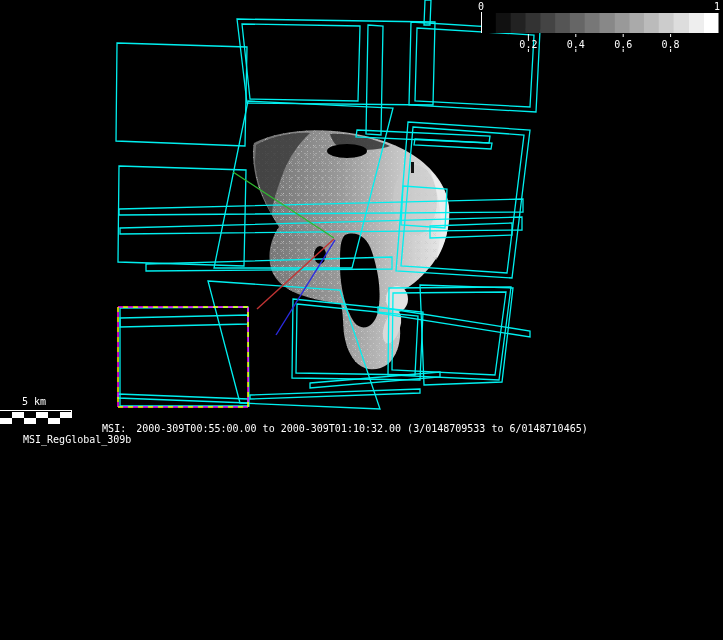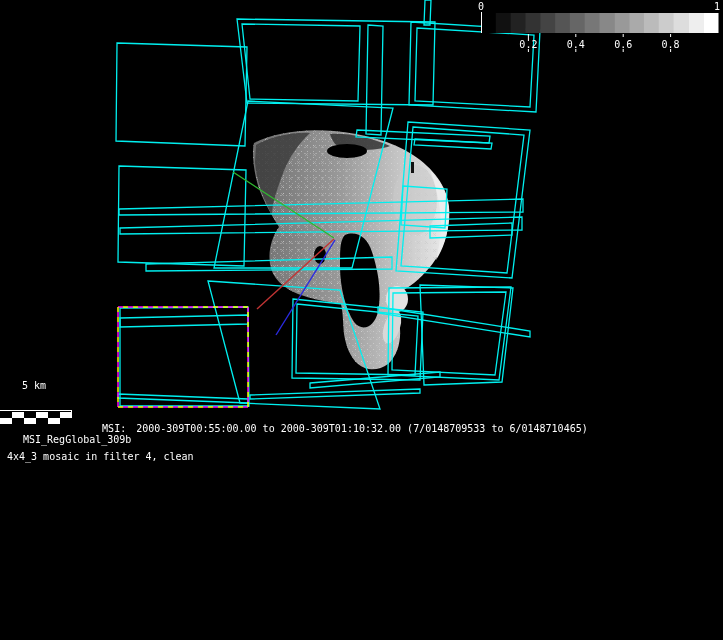--- a/index.html
+++ b/index.html
@@ -136,35 +136,34 @@
         <line x1="575.8" y1="49" x2="575.8" y2="52" stroke="#ffffff" stroke-width="1"></line>
         <line x1="623.2" y1="34" x2="623.2" y2="37" stroke="#ffffff" stroke-width="1"></line>
         <text x="623.2" y="48" fill="#ffffff" font-size="10px" text-anchor="middle" font-family="DejaVu Sans Mono, monospace">0.6</text>
         <line x1="623.2" y1="49" x2="623.2" y2="52" stroke="#ffffff" stroke-width="1"></line>
         <line x1="670.6" y1="34" x2="670.6" y2="37" stroke="#ffffff" stroke-width="1"></line>
         <text x="670.6" y="48" fill="#ffffff" font-size="10px" text-anchor="middle" font-family="DejaVu Sans Mono, monospace">0.8</text>
         <line x1="670.6" y1="49" x2="670.6" y2="52" stroke="#ffffff" stroke-width="1"></line>
       </g>
   </svg>
 
-  <div class="txt" style="left:22px;top:380px;">5 km</div>
+  <div class="txt" style="left:22px;top:396px;">5 km</div>
   <div id="scalebar">
       <div class="cell" style="left: 0px; top: 1px; width: 12px; height: 6px; background: rgb(0, 0, 0);"></div>
       <div class="cell" style="left: 12px; top: 1px; width: 12px; height: 6px; background: rgb(255, 255, 255);"></div>
       <div class="cell" style="left: 24px; top: 1px; width: 12px; height: 6px; background: rgb(0, 0, 0);"></div>
       <div class="cell" style="left: 36px; top: 1px; width: 12px; height: 6px; background: rgb(255, 255, 255);"></div>
       <div class="cell" style="left: 48px; top: 1px; width: 12px; height: 6px; background: rgb(0, 0, 0);"></div>
       <div class="cell" style="left: 60px; top: 1px; width: 12px; height: 6px; background: rgb(255, 255, 255);"></div>
       <div class="cell" style="left: 0px; top: 7px; width: 12px; height: 6px; background: rgb(255, 255, 255);"></div>
       <div class="cell" style="left: 12px; top: 7px; width: 12px; height: 6px; background: rgb(0, 0, 0);"></div>
       <div class="cell" style="left: 24px; top: 7px; width: 12px; height: 6px; background: rgb(255, 255, 255);"></div>
       <div class="cell" style="left: 36px; top: 7px; width: 12px; height: 6px; background: rgb(0, 0, 0);"></div>
       <div class="cell" style="left: 48px; top: 7px; width: 12px; height: 6px; background: rgb(255, 255, 255);"></div>
       <div class="cell" style="left: 60px; top: 7px; width: 12px; height: 6px; background: rgb(0, 0, 0);"></div>
     </div>
 
   <div class="txt" id="status-line" style="left:78px;top:411px;">
-    <span id="status-prefix">MSI:</span><span>2000-309T00:55:00.00 to 2000-309T01:10:32.00 (7/0148709533 to 6/0148710465)</span>
+    <span id="status-prefix">MSI:</span><span>2000-309T00:55:00.00 to 2000-309T01:10:32.00 (3/0148709533 to 6/0148710465)</span>
   </div>
 
   <div class="txt" style="left:7px;top:434px;margin-left:16px;">MSI_RegGlobal_309b</div>
-  <div class="txt" style="left:7px;top:451px;">4x4_3 mosaic in filter 4, clean</div>
 </div>
 
 </body></html>

